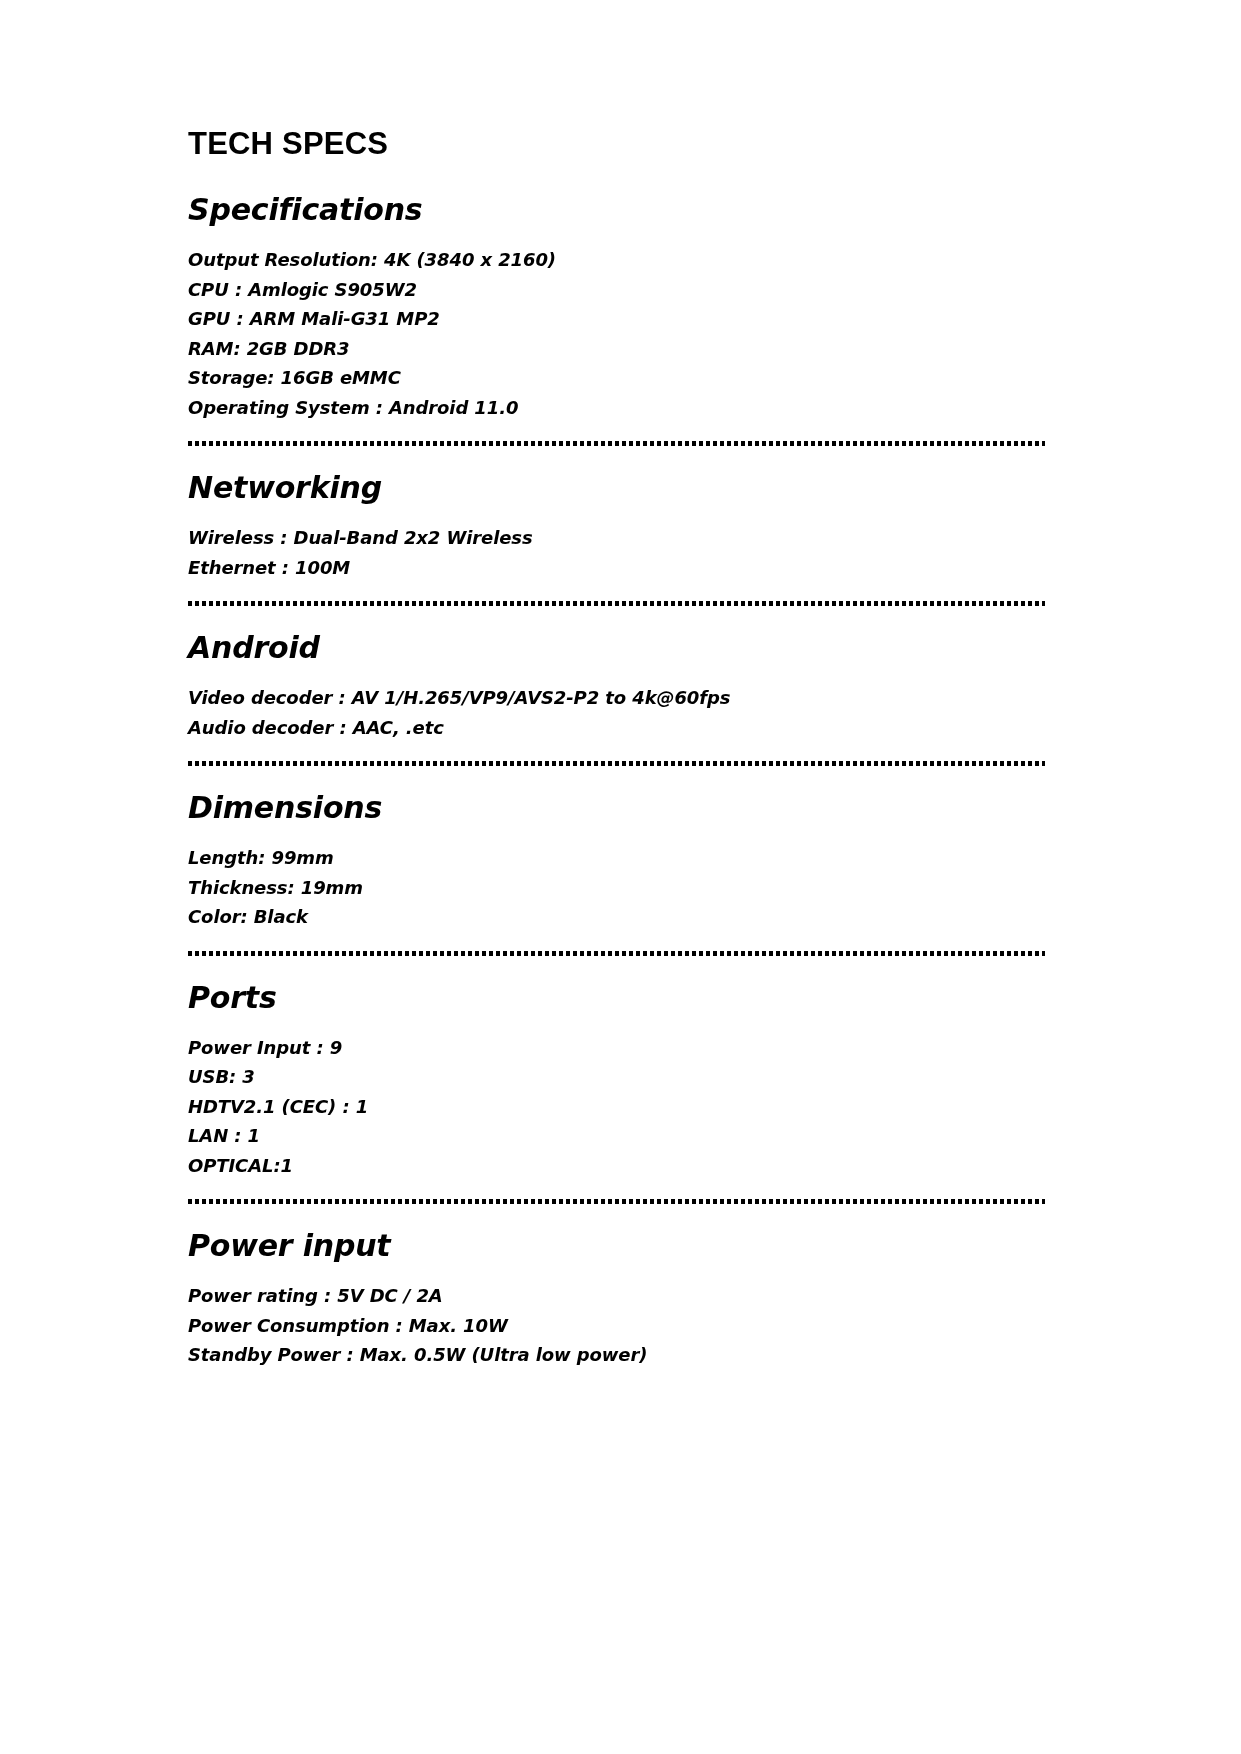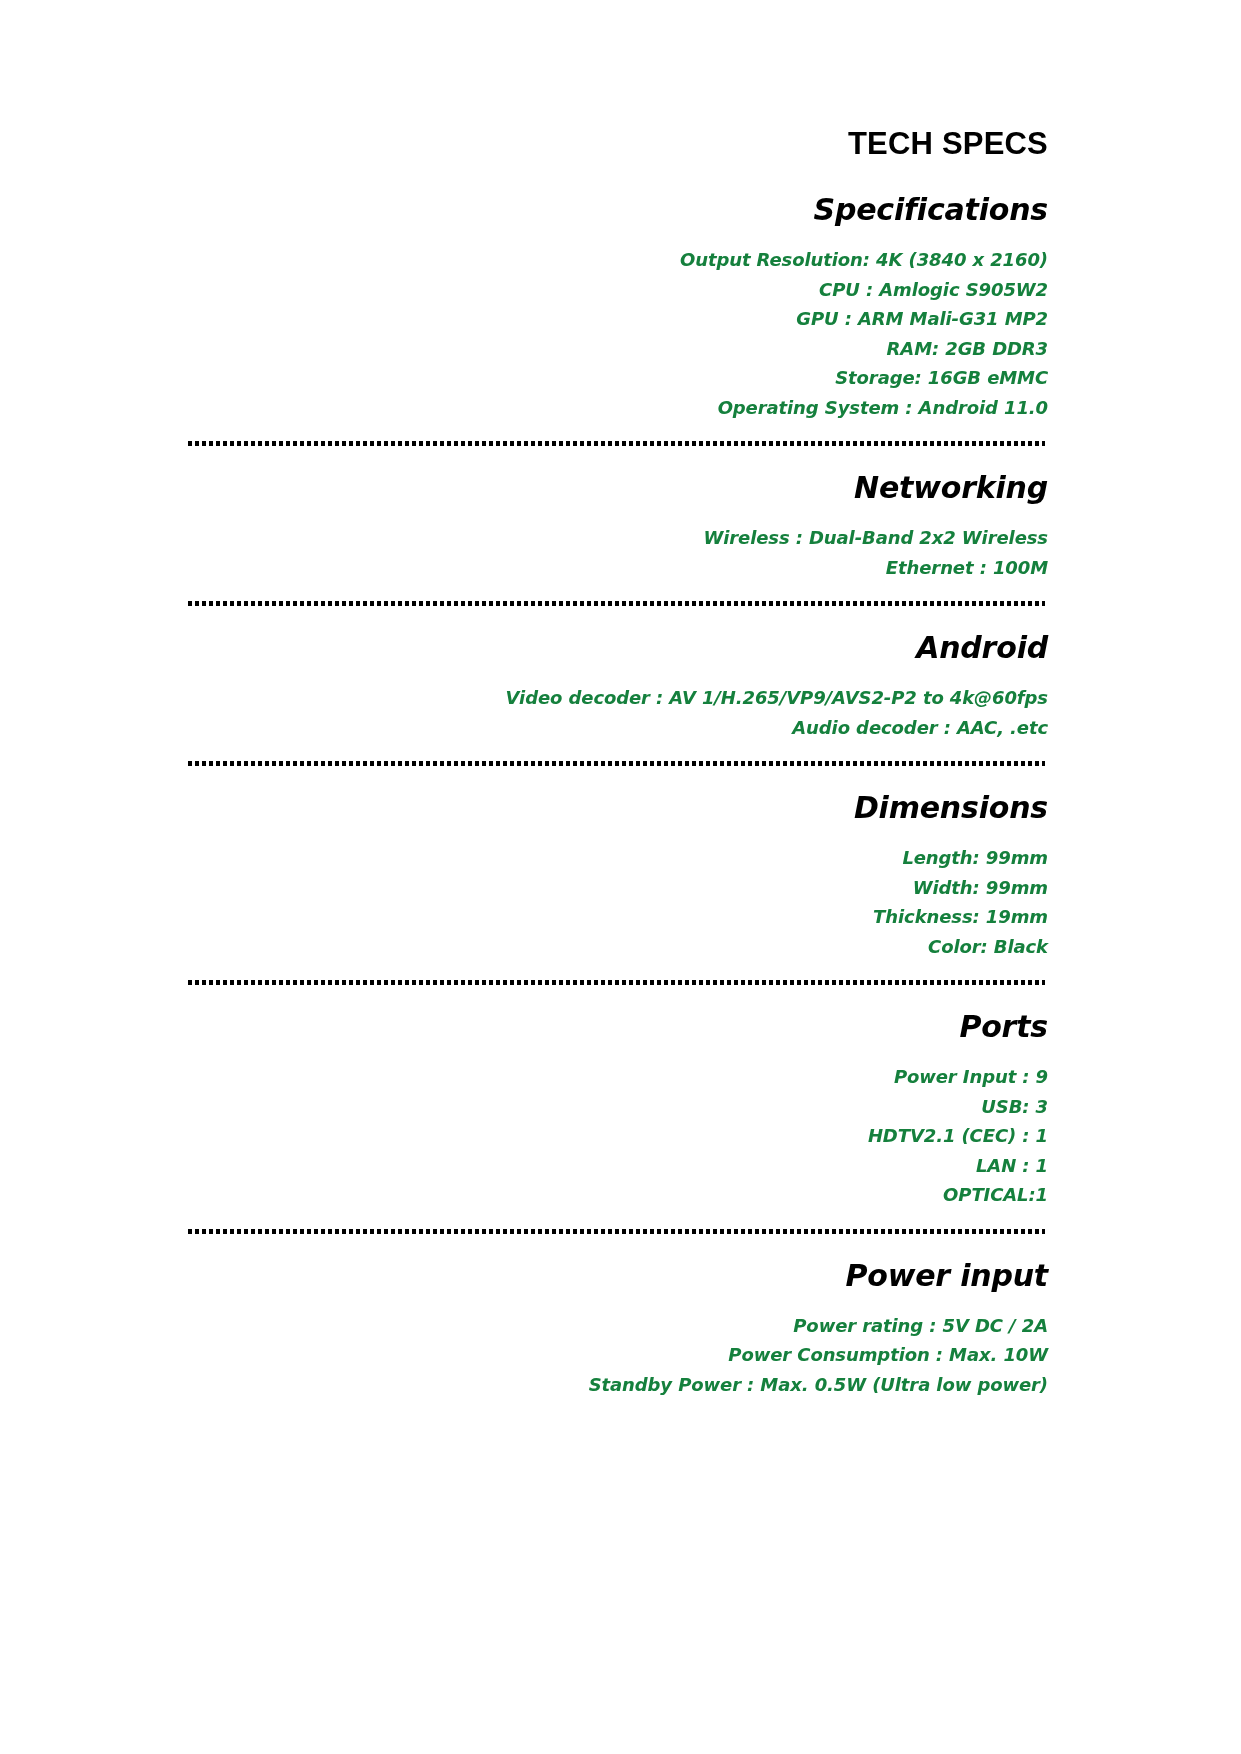--- a/index.html
+++ b/index.html
@@ -17,21 +17,20 @@
   }
 
   .page {
     position: absolute;
     left: 0;
     top: 0;
     width: 1241px;
     height: 1754px;
     background: #ffffff;
     overflow: hidden;
-    text-align: right;
   }
 
   .content {
     position: absolute;
     left: 188px;
     top: 125px;
     width: 860px;
   }
 
   
@@ -72,21 +71,21 @@
     padding: 0;
     margin-top: 17px;
   }
 
   .spec-line {
     font-family: "DejaVu Sans", sans-serif;
     font-weight: bold;
     font-size: 18px;
     line-height: 29.5px;
     letter-spacing: -0.1px;
-    color: #15803d;
+    color: #000000;
     white-space: pre;
   }
 
   
   .divider {
     width: 857px;
     height: 5px;
     margin-top: 19px;
     margin-bottom: 24px;
     background-image: linear-gradient(
@@ -138,21 +137,20 @@
         <li class="spec-line">Audio decoder : AAC, .etc</li>
       </ul>
     </section>
 
     <div class="divider"></div>
 
     <section class="section">
       <h2 class="section-title">Dimensions</h2>
       <ul class="spec-list">
         <li class="spec-line">Length: 99mm</li>
-        <li class="spec-line">Width: 99mm</li>
         <li class="spec-line">Thickness: 19mm</li>
         <li class="spec-line">Color: Black</li>
       </ul>
     </section>
 
     <div class="divider"></div>
 
     <section class="section">
       <h2 class="section-title">Ports</h2>
       <ul class="spec-list">

